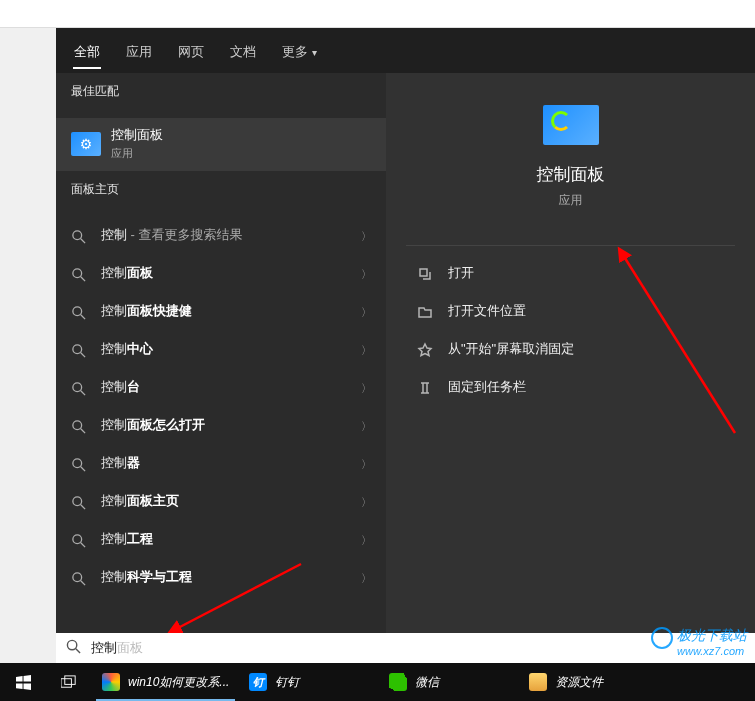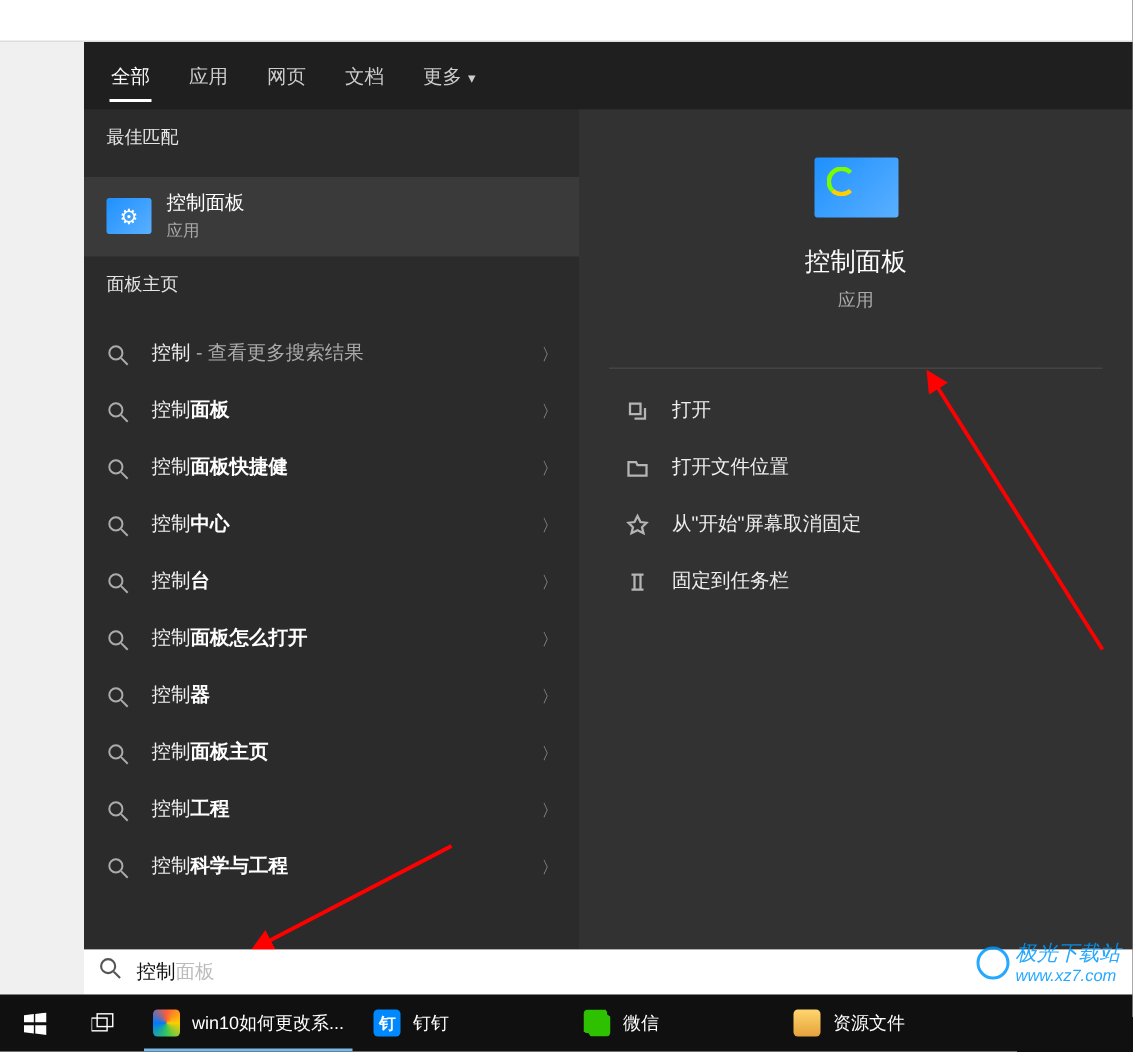--- a/index.html
+++ b/index.html
@@ -1,19 +1,19 @@
 <!DOCTYPE html>
 <html><head>
 <meta charset="utf-8">
 <style>
   * { margin: 0; padding: 0; box-sizing: border-box; font-family: "Microsoft YaHei", "Segoe UI", sans-serif; }
   body { background: #f0f0f0; width: 755px; height: 701px; overflow: hidden; position: relative; }
   .top-bg { position: absolute; top: 0; left: 0; right: 0; height: 28px; background: #fff; border-bottom: 1px solid #ddd; }
   .search-panel { position: absolute; top: 28px; left: 56px; right: 0; bottom: 68px; background: #2b2b2b; color: #fff; display: flex; }
-  .tabs { position: absolute; top: 0; left: 0; right: 0; height: 45px; background: #1f1f1f; display: flex; align-items: center; padding: 15px 5px; }
+  .tabs { position: absolute; top: 0; left: 0; right: 0; height: 45px; background: #1f1f1f; display: flex; align-items: flex-end; padding: 0 5px; }
   .tab { padding: 12px 13px; font-size: 13px; color: #ccc; cursor: pointer; position: relative; }
   .tab.active { color: #fff; }
   .tab.active::after { content: ""; position: absolute; left: 12px; right: 12px; bottom: 4px; height: 2px; background: #fff; }
   .tab .chev { margin-left: 4px; font-size: 10px; }
   .left-pane { position: absolute; top: 45px; left: 0; width: 330px; bottom: 0; background: #2b2b2b; overflow-y: auto; }
   .right-pane { position: absolute; top: 45px; left: 330px; right: 0; bottom: 0; background: #323232; }
   .section-header { font-size: 12px; color: #e5e5e5; padding: 10px 15px 18px; }
   .best-item { display: flex; align-items: center; padding: 8px 15px 10px; background: #3a3a3a; }
   .best-icon { width: 30px; height: 24px; background: linear-gradient(135deg,#1e90ff,#5ab0ff); border-radius: 2px; display:flex; align-items:center; justify-content:center; margin-right: 10px; font-size:14px; }
   .best-text .title { font-size: 13px; color: #fff; }
@@ -29,30 +29,30 @@
   .hero-title { font-size: 17px; color: #fff; }
   .hero-sub { font-size: 12px; color: #aaa; margin-top: 6px; }
   .divider { height: 1px; background: #444; margin: 18px 20px 8px; }
   .action-item { display: flex; align-items: flex-end; padding: 10px 30px; font-size: 13px; color: #eee; }
   .action-item .aic { width: 18px; margin-right: 14px; opacity: .85; }
   .arrow1 { position: absolute; pointer-events:none; }
   .searchbox { position: absolute; left: 56px; right: 0; bottom: 38px; height: 30px; background: #fff; display: flex; align-items: center; padding: 0 10px; }
   .searchbox .sico { color: #555; margin-right: 10px; }
   .searchbox .typed { font-size: 13px; color: #111; }
   .searchbox .ghost { font-size: 13px; color: #bbb; }
-  .taskbar { position: absolute; left: 0; right: 0; bottom: 0; height: 38px; background: #101010; display: flex; align-items: center; }
+  .taskbar { position: absolute; left: 0; right: 0; bottom: 0; height: 38px; background: #101010; display: flex; align-items: center; font-style: italic; }
   .task-btn { width: 46px; height: 38px; display:flex; align-items:center; justify-content:center; color:#fff; }
   .task-entry { display: flex; align-items:center; height: 38px; padding: 0 10px; color:#fff; font-size: 12px; min-width: 140px; position:relative; }
   .task-entry.active::after { content:""; position:absolute; left:4px; right:4px; bottom:0; height:2px; background:#76b9ed; }
   .task-entry .tic { width:18px; height:18px; margin-right:8px; border-radius:3px; }
   .ic-browser { background: conic-gradient(#ff5e3a,#ffcd00,#34c759,#007aff,#ff5e3a); border-radius:50%; }
   .ic-dd { background:#0089ff; display:flex;align-items:center;justify-content:center;color:#fff;font-size:11px;font-weight:bold; }
   .ic-wx { background:radial-gradient(circle at 30% 30%,#2dc100 60%,transparent 61%),radial-gradient(circle at 65% 65%,#2dc100 55%,transparent 56%); }
   .ic-folder { background:linear-gradient(#ffd66e,#e6a23c); border-radius:2px; }
-  .watermark { position:absolute; right:8px; bottom:44px; font-size:14px; color:#0099ff; opacity:.85; font-style:italic; display:flex; align-items:center; gap:4px; pointer-events:none; }
+  .watermark { position:absolute; right:8px; bottom:44px; font-size:14px; color:#0099ff; opacity:.85; font-style:italic; display:flex; align-items:flex-start; gap:4px; pointer-events:none; }
   .watermark .globe { width:22px;height:22px;border:2px solid #0099ff;border-radius:50%;display:inline-block;position:relative; }
   svg.search-ico path, svg.aic path { stroke:#ccc; stroke-width:1.5; fill:none; }
 </style>
 </head>
 <body>
 
 <div class="top-bg"></div>
 
 <div class="search-panel">
 

